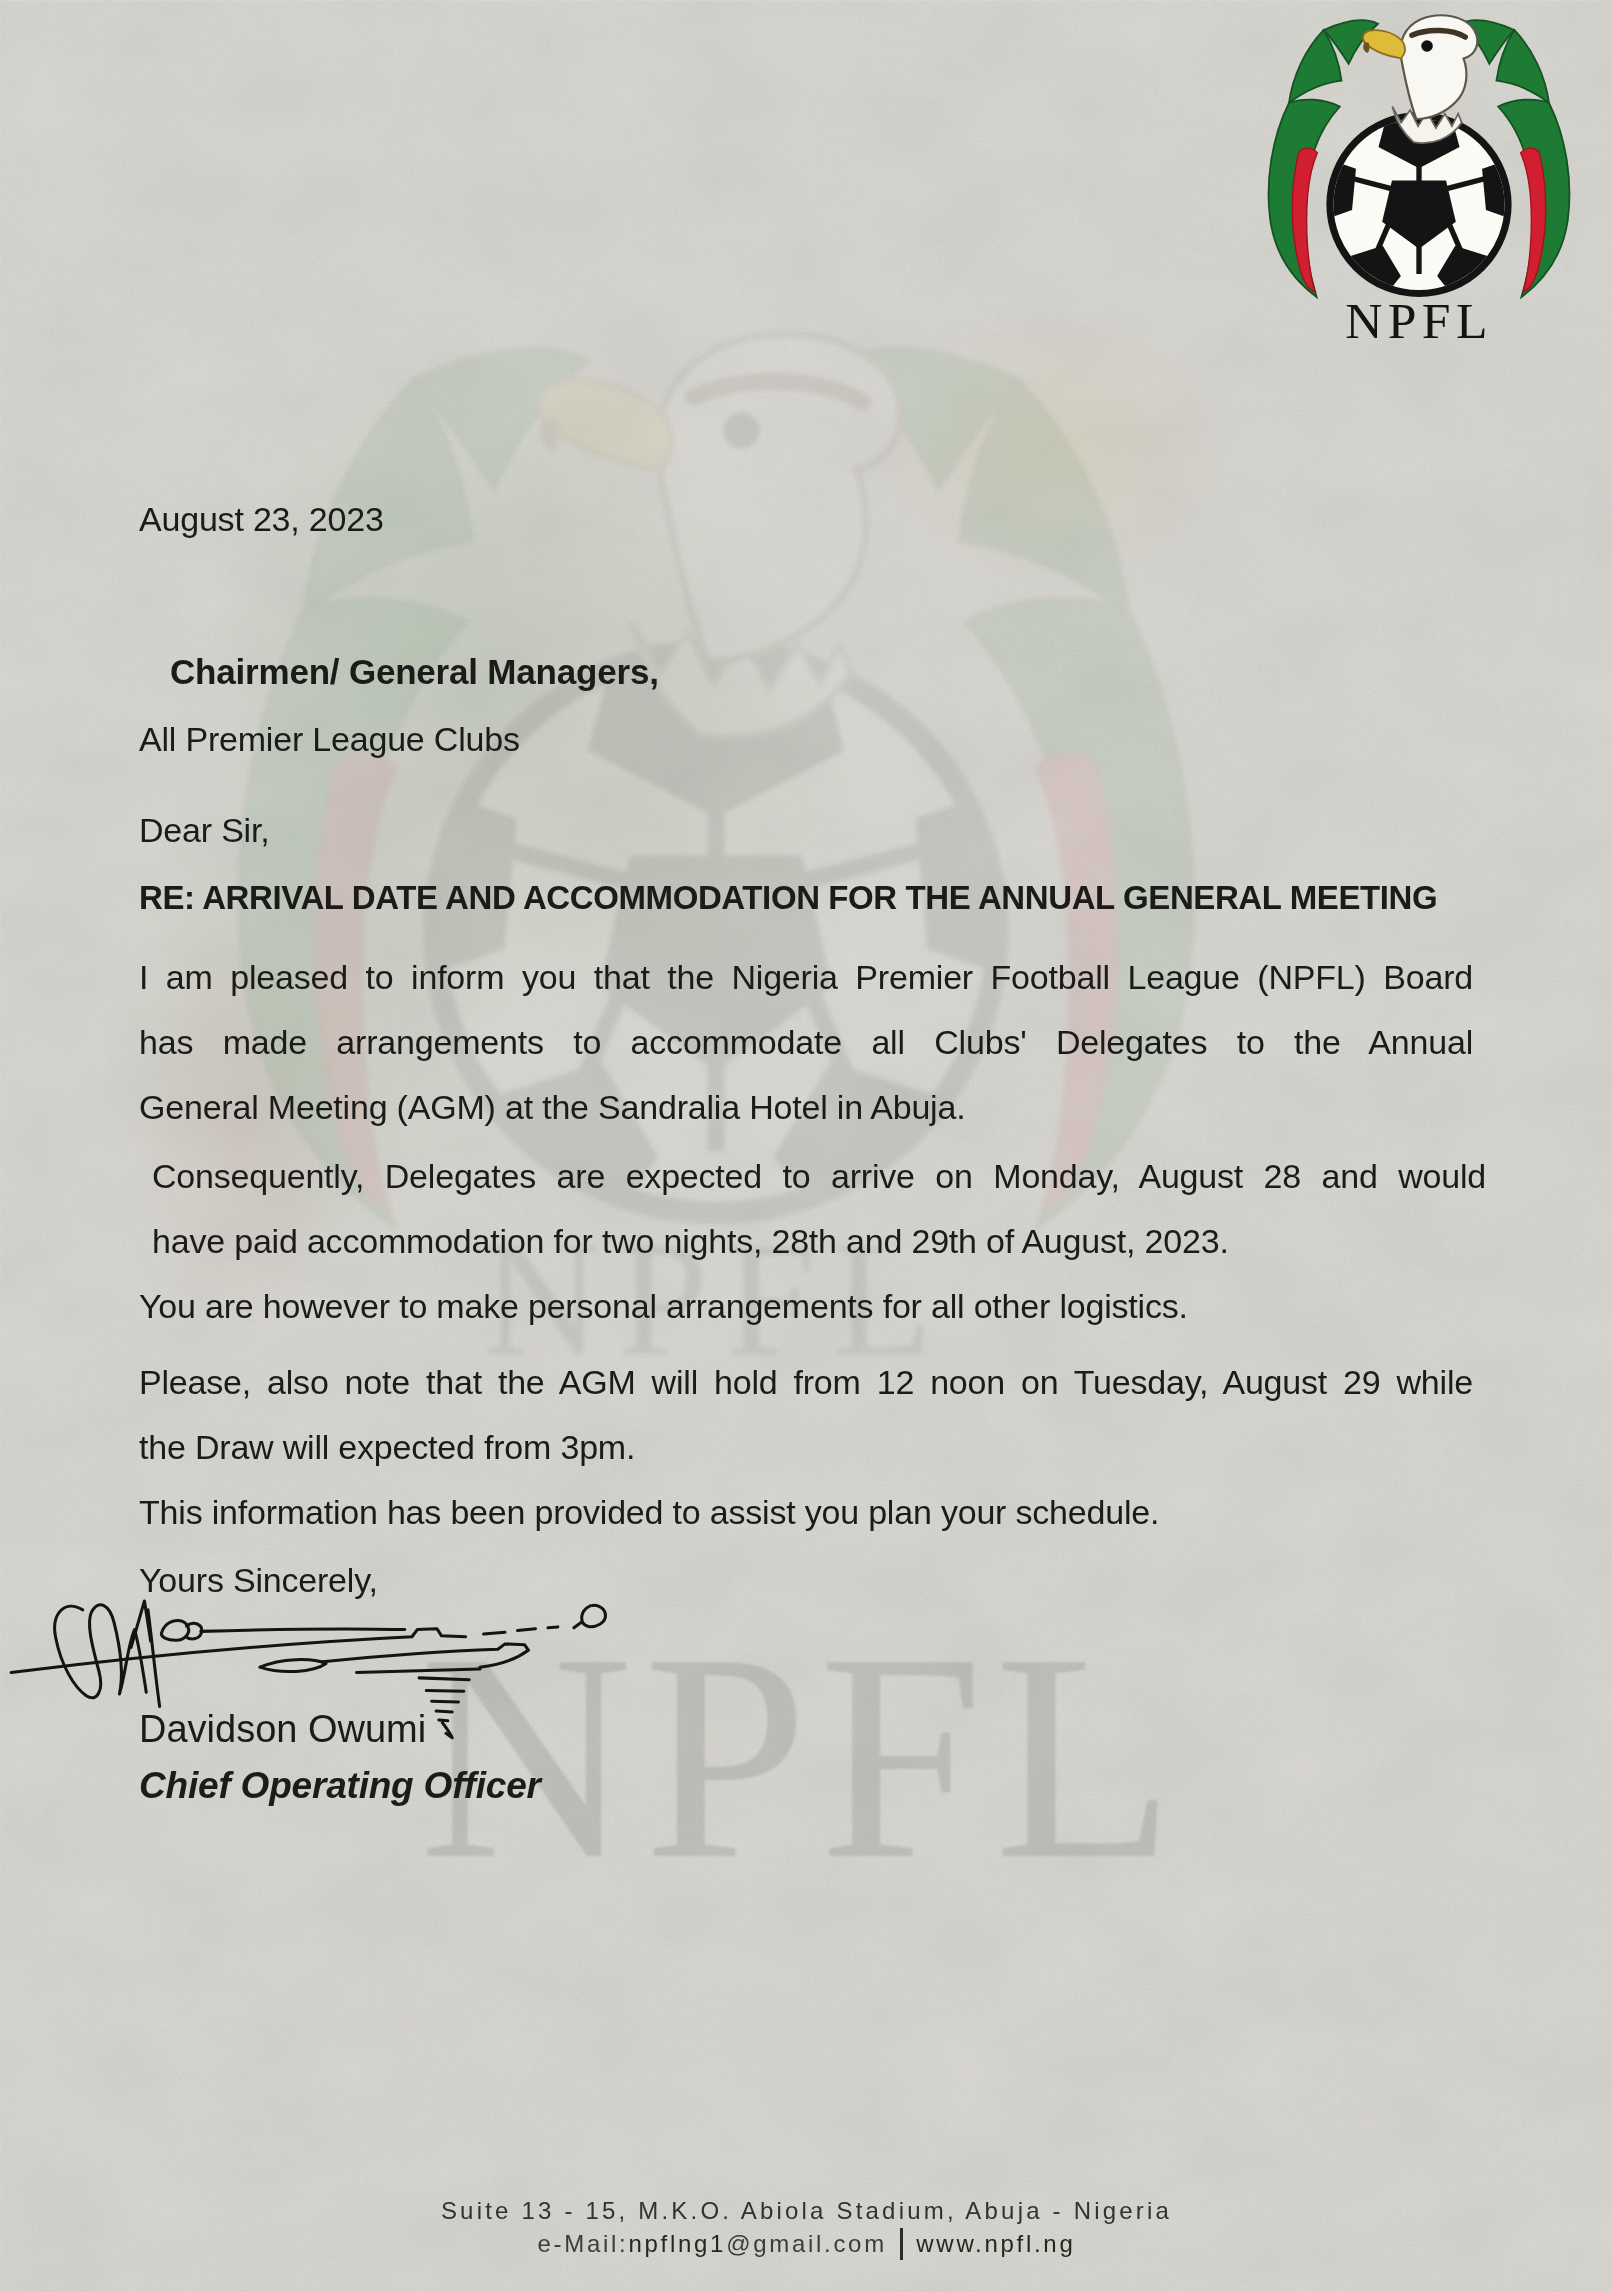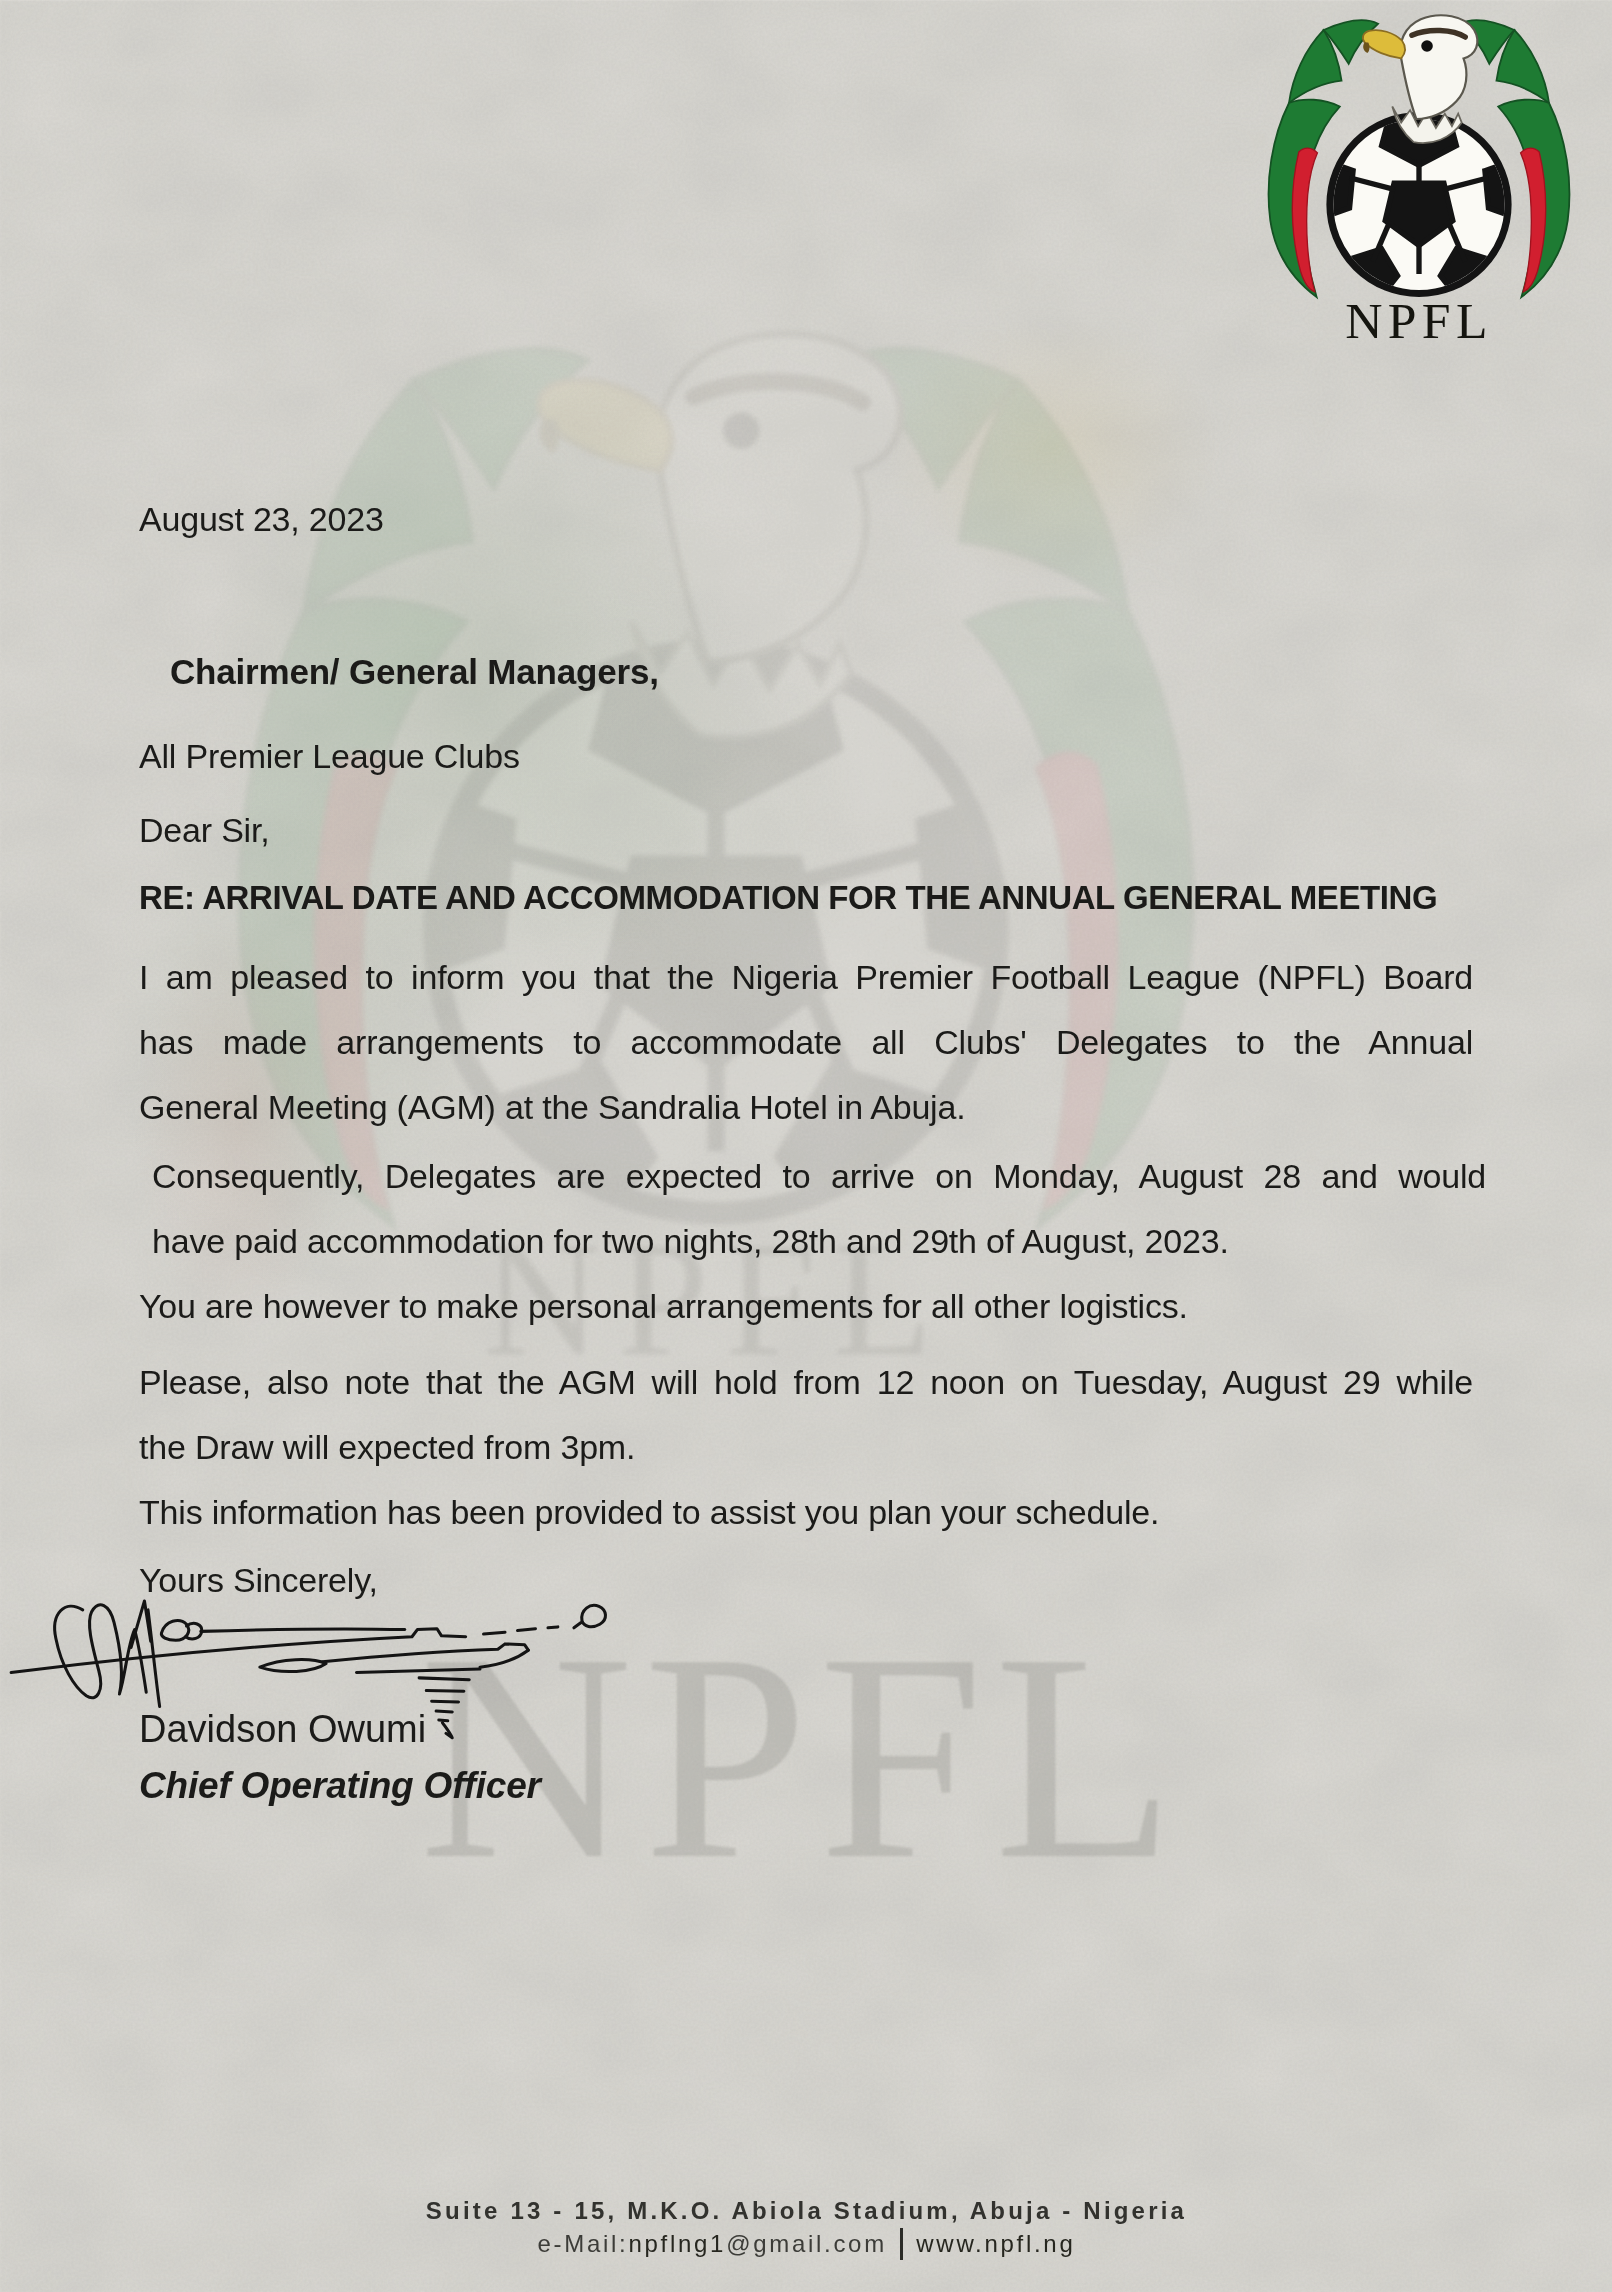--- a/index.html
+++ b/index.html
@@ -35,34 +35,34 @@
     white-space:nowrap;
   }
   .content{position:absolute;left:139px;top:0;width:1334px;}
   .tline{position:absolute;left:0;width:1334px;line-height:65px;font-size:34px;letter-spacing:-0.2px;}
   .para{position:absolute;left:0;width:1334px;line-height:65px;font-size:34px;letter-spacing:-0.2px;}
   .jline{text-align:justify;text-align-last:justify;}
   .lline{text-align:left;}
   .b{font-weight:normal;}
   .date{top:487px;}
   .addr1{top:639px;font-weight:bold;font-size:35px;margin-left:31px;}
-  .addr2{top:724px;}
+  .addr2{top:707px;}
   .salut{top:798px;}
   .subject{top:865px;font-weight:bold;font-size:33px;letter-spacing:-0.4px;}
   .p1{top:945px;} .p2{top:1144px;margin-left:13px;} .p3{top:1274px;} .p4{top:1350px;} .p5{top:1480px;}
   .closing{top:1548px;}
   .sig-name{top:1707px;font-weight:normal;font-size:38px;line-height:45px;letter-spacing:0;}
   .sig-title{top:1763px;font-weight:bold;font-style:italic;font-size:37px;line-height:45px;}
   .signature{position:absolute;left:0px;top:1592px;width:645px;height:170px;}
   .footer{
     position:absolute;left:0;top:2196px;width:1613px;
     text-align:center;color:#32322e;
   }
   .footer .l1{
-    font-size:24px;font-weight:bold;letter-spacing:3.2px;line-height:30px;
+    font-size:24px;font-weight:normal;letter-spacing:3.2px;line-height:30px;
   }
   .footer .l2{
     font-size:24px;letter-spacing:2.7px;line-height:30px;margin-top:1.8px;color:#3c3c38;
   }
   .footer .l2 .b{color:#26261f;}
   .vbar{
     display:inline-block;width:2.7px;height:32px;background:#2b2b27;
     vertical-align:-8px;margin:0 13.4px;overflow:hidden;color:transparent;
   }
 </style>

